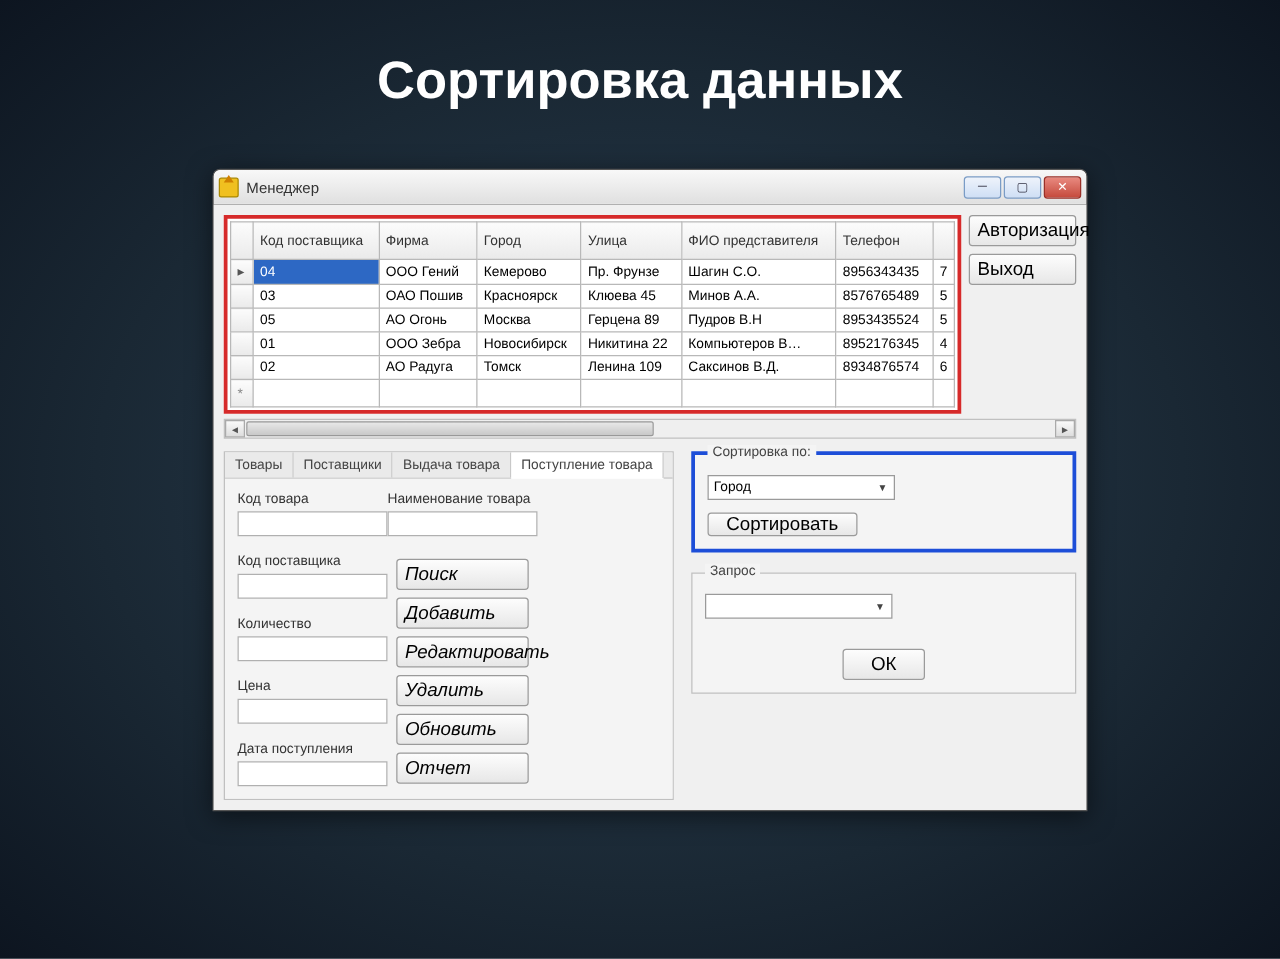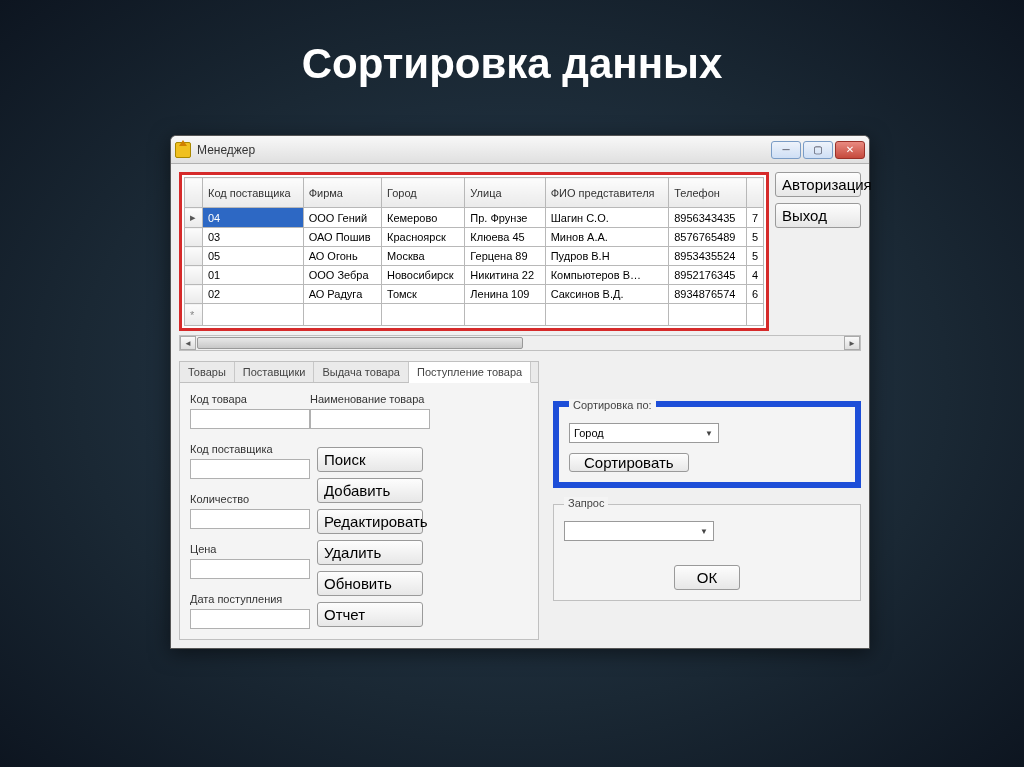--- a/index.html
+++ b/index.html
@@ -141,27 +141,27 @@
   .tab.active { background:#fff; border-bottom:1px solid #fff; margin-bottom:-1px; }
   .tab-body { padding:10px; background:#f4f4f4; }
   .form2col { display:flex; }
   .col { display:flex; flex-direction:column; gap:14px; }
   .fld label { display:block; font-size:11px; color:#333; margin-bottom:4px; }
   .fld input {
     width: 120px; height:20px; border:1px solid #b0b0b0; background:#fff;
     font-size:11px; padding:0 4px;
   }
   .btn-stack { display:flex; flex-direction:column; gap:6px; margin-top:4px; align-items:center; }
-  .btn-stack .btn { width: 106px; }
+  .btn-stack .btn { width: 106px; font-style: italic; }
 
   .side-area { flex:1; display:flex; flex-direction:column; gap:16px; }
   .groupbox {
     border:1px solid #c0c0c0; background:#f4f4f4; padding:10px; position:relative;
   }
-  .groupbox.red { border:6px solid #1d4ed8;margin-top:40px; }
+  .groupbox.red { border:3px solid #1d4ed8; }
   .groupbox .legend {
     position:absolute; top:-8px; left:10px; background:#f4f4f4; padding:0 4px;
     font-size:11px; color:#444;
   }
   .combo {
     display:flex; align-items:center;
     width: 150px; height:20px; border:1px solid #9a9a9a; background:#fff;
     font-size:11px; padding:0 4px; position:relative;
   }
   .combo .arrow {

